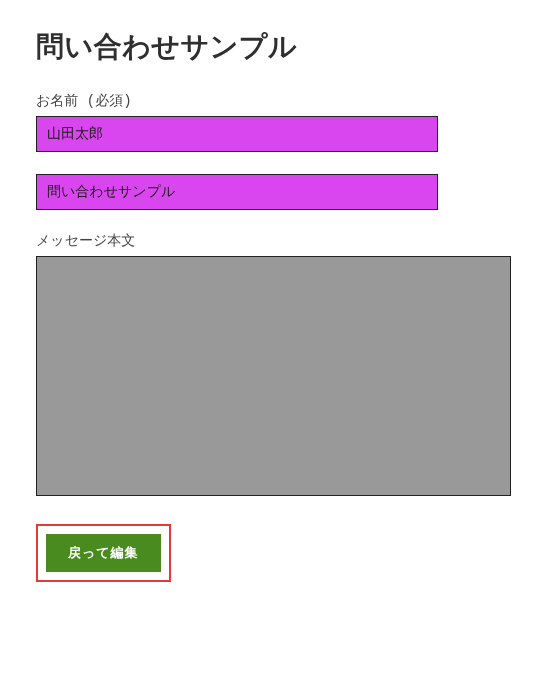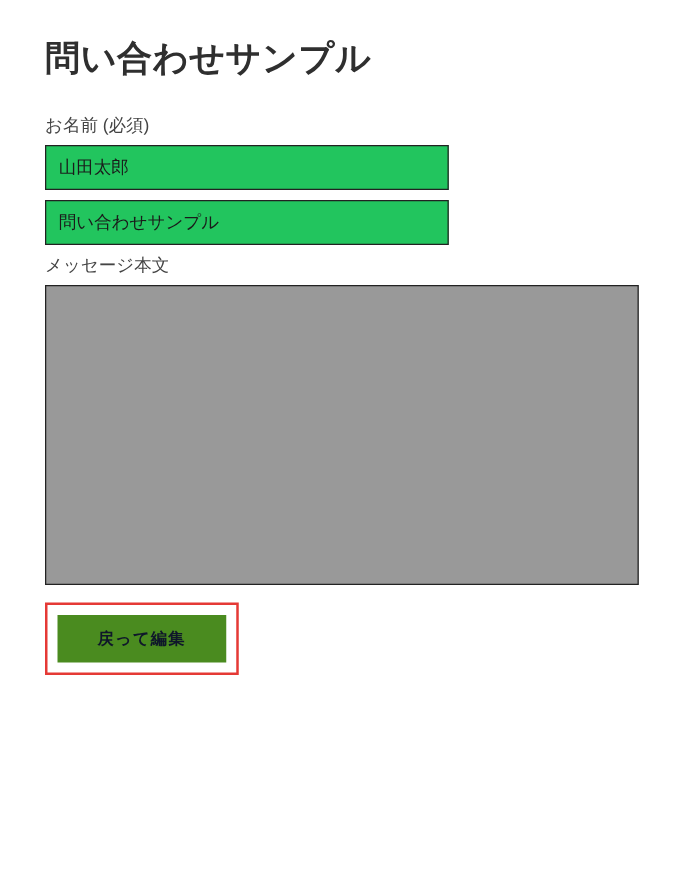--- a/index.html
+++ b/index.html
@@ -16,31 +16,32 @@
       color: #333333;
     }
     .page-title {
       font-size: 28px;
       font-weight: 600;
       color: #2f2f2f;
       margin-bottom: 26px;
       letter-spacing: 0.5px;
     }
     .form-group {
-      margin-bottom: 8px;
+      margin-bottom: 22px;
+      font-family: Liberation Mono, monospace;
     }
     .form-label {
       display: block;
       font-size: 14px;
       color: #444444;
       margin-bottom: 6px;
     }
     .form-display {
-      width: 323px;
-      background: #22c55e;
+      width: 402px;
+      background: #d946ef;
       border: 1px solid #222222;
       padding: 8px 10px;
       font-size: 14px;
       color: #1a1a1a;
       min-height: 34px;
     }
     .form-display-textarea {
       width: 475px;
       height: 240px;
       background: #999999;
@@ -52,23 +53,23 @@
     }
     .button-row {
       display: inline-flex;
       gap: 10px;
       border: 2px solid #e53935;
       padding: 8px;
       margin-top: 6px;
     }
     .btn {
       background: #4a8b1f;
-      color: #0f172a;
+      color: #ffffff;
       border: none;
-      padding: 10px 32px;
+      padding: 10px 22px;
       font-size: 13px;
       font-weight: 700;
       cursor: pointer;
       letter-spacing: 1px;
     }
   </style>
 </head>
 <body>
 
 

